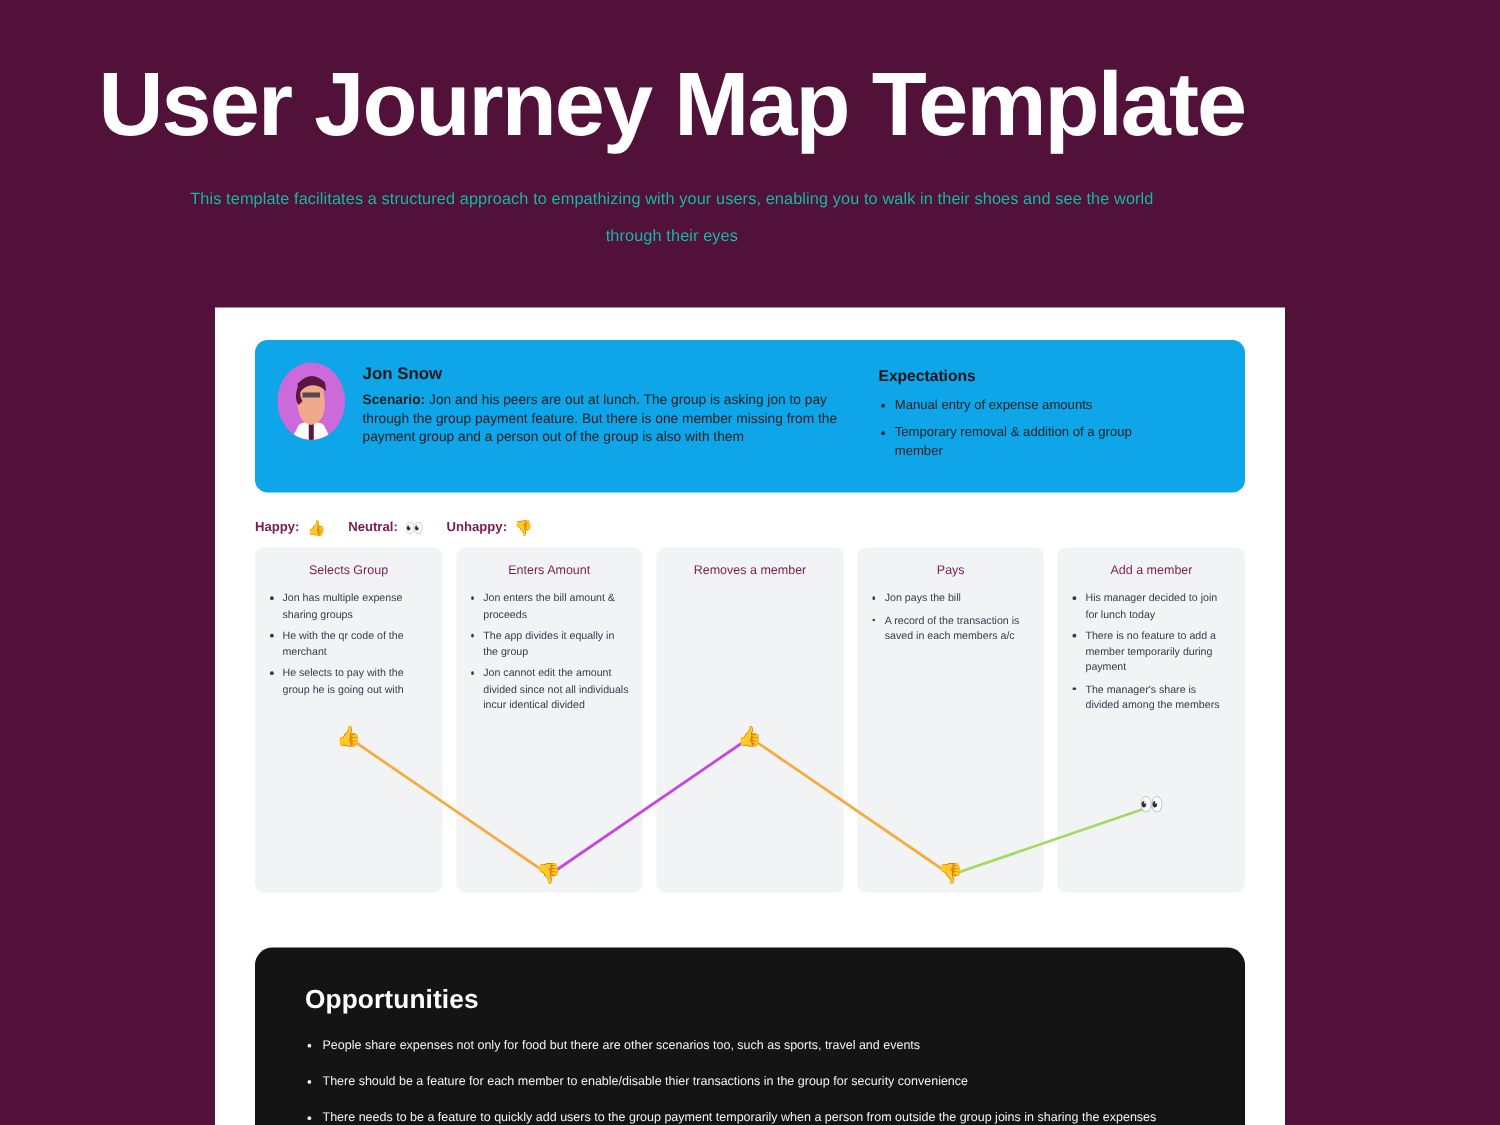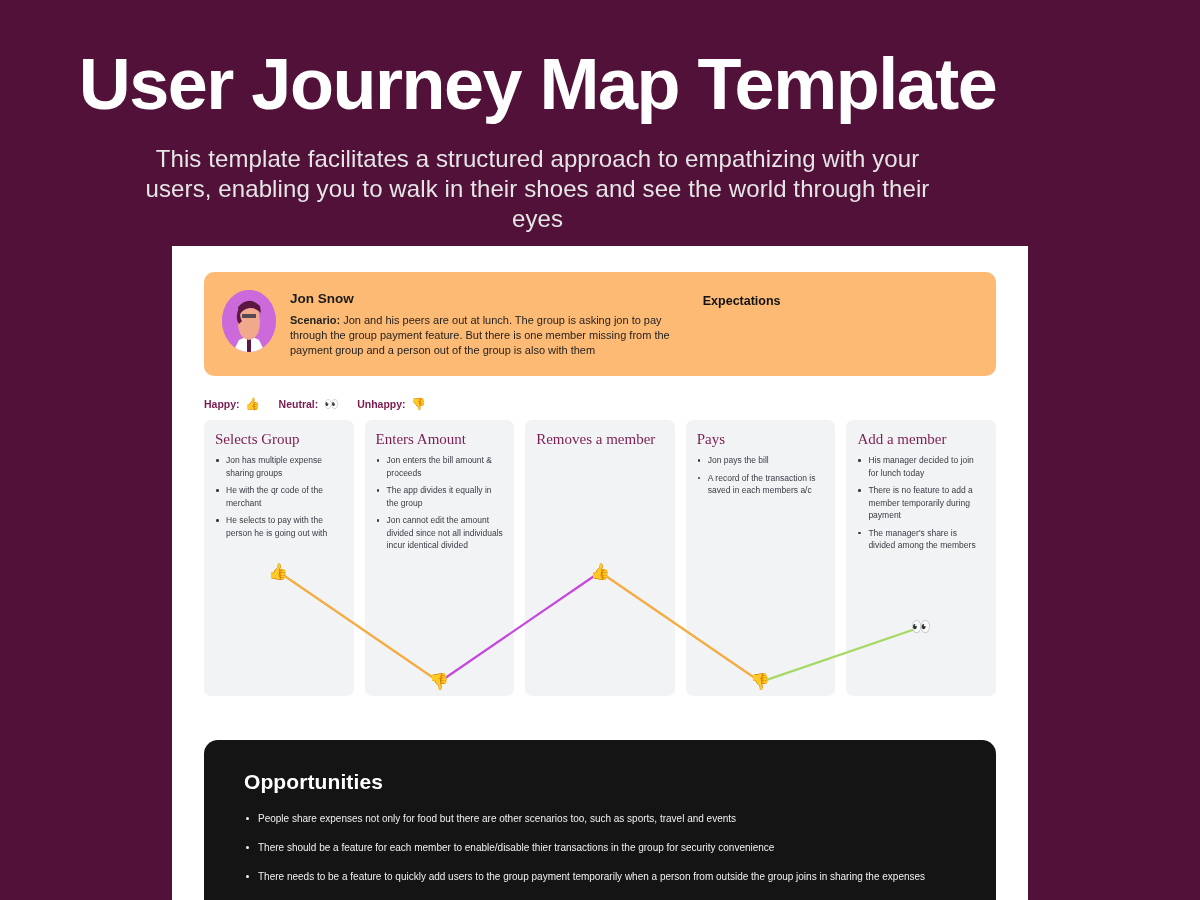--- a/index.html
+++ b/index.html
@@ -26,43 +26,43 @@
   .page-title {
     color: #ffffff;
     font-family: "Liberation Sans", sans-serif;
     font-weight: 700;
     font-size: 72px;
     line-height: 92px;
     letter-spacing: -1.5px;
   }
 
   .page-subtitle {
-    color: #e5e5e5;
-    font-size: 24px;
+    color: #14b8a6;
+    font-size: 13px;
     line-height: 30px;
     font-weight: 400;
     max-width: 790px;
     margin: 14px auto 0 auto;
     letter-spacing: 0.1px;
   }
 
   
   .board {
     position: absolute;
     left: 172px;
     top: 246px;
     width: 856px;
     height: 654px;
     background: #ffffff;
     padding: 26px 32px 0 32px;
   }
 
   
   .persona {
-    background: #fdba74;
+    background: #0ea5e9;
     border-radius: 10px;
     padding: 18px 22px 18px 18px;
     display: flex;
     gap: 14px;
     min-height: 102px;
   }
 
   .persona-left {
     display: flex;
     gap: 14px;
@@ -154,26 +154,26 @@
   }
 
   .col {
     flex: 1 1 0;
     background: #F2F3F5;
     border-radius: 7px;
     padding: 12px 11px 10px 11px;
   }
 
   .col-title {
+    text-align: center;
     color: #7B1E54;
-    font-size: 15px;
+    font-size: 10px;
     font-weight: 400;
     line-height: 14px;
     margin-bottom: 8px;
-    font-family: Liberation Serif, serif;
   }
 
   ul.col-list { list-style: none; }
   ul.col-list li {
     position: relative;
     padding-left: 11px;
     color: #3A3A44;
     font-size: 8.5px;
     line-height: 12.5px;
     margin-bottom: 5px;
@@ -261,20 +261,24 @@
           <path d="M16 20 q-3 9 1 14 l3 -3 q-3 -5 -1 -10 Z" fill="#5B1742"></path>
         </svg>
       </div>
       <div>
         <div class="persona-name">Jon Snow</div>
         <div class="persona-scenario"><span class="lbl">Scenario:</span> <span>Jon and his peers are out at lunch. The group is asking jon to pay through the group payment feature. But there is one member missing from the payment group and a person out of the group is also with them</span></div>
       </div>
     </div>
     <div class="persona-right">
       <div class="expect-title">Expectations</div>
+      <ul class="expect-list">
+        <li>Manual entry of expense amounts</li>
+        <li>Temporary removal &amp; addition of a group member</li>
+      </ul>
     </div>
   </div>
 
   <div class="legend">
     <div class="legend-item">
       <span>Happy:</span>
       <span class="legend-emoji">👍</span>
     </div>
     <div class="legend-item">
       <span>Neutral:</span>
@@ -286,21 +290,21 @@
     </div>
   </div>
 
   <div class="journey">
 
     <div class="col">
       <div class="col-title">Selects Group</div>
       <ul class="col-list">
         <li>Jon has multiple expense sharing groups</li>
         <li>He with the qr code of the merchant</li>
-        <li>He selects to pay with the person he is going out with</li>
+        <li>He selects to pay with the group he is going out with</li>
       </ul>
     </div>
 
     <div class="col">
       <div class="col-title">Enters Amount</div>
       <ul class="col-list">
         <li>Jon enters the bill amount &amp; proceeds</li>
         <li>The app divides it equally in the group</li>
         <li>Jon cannot edit the amount divided since not all individuals incur identical divided</li>
       </ul>

